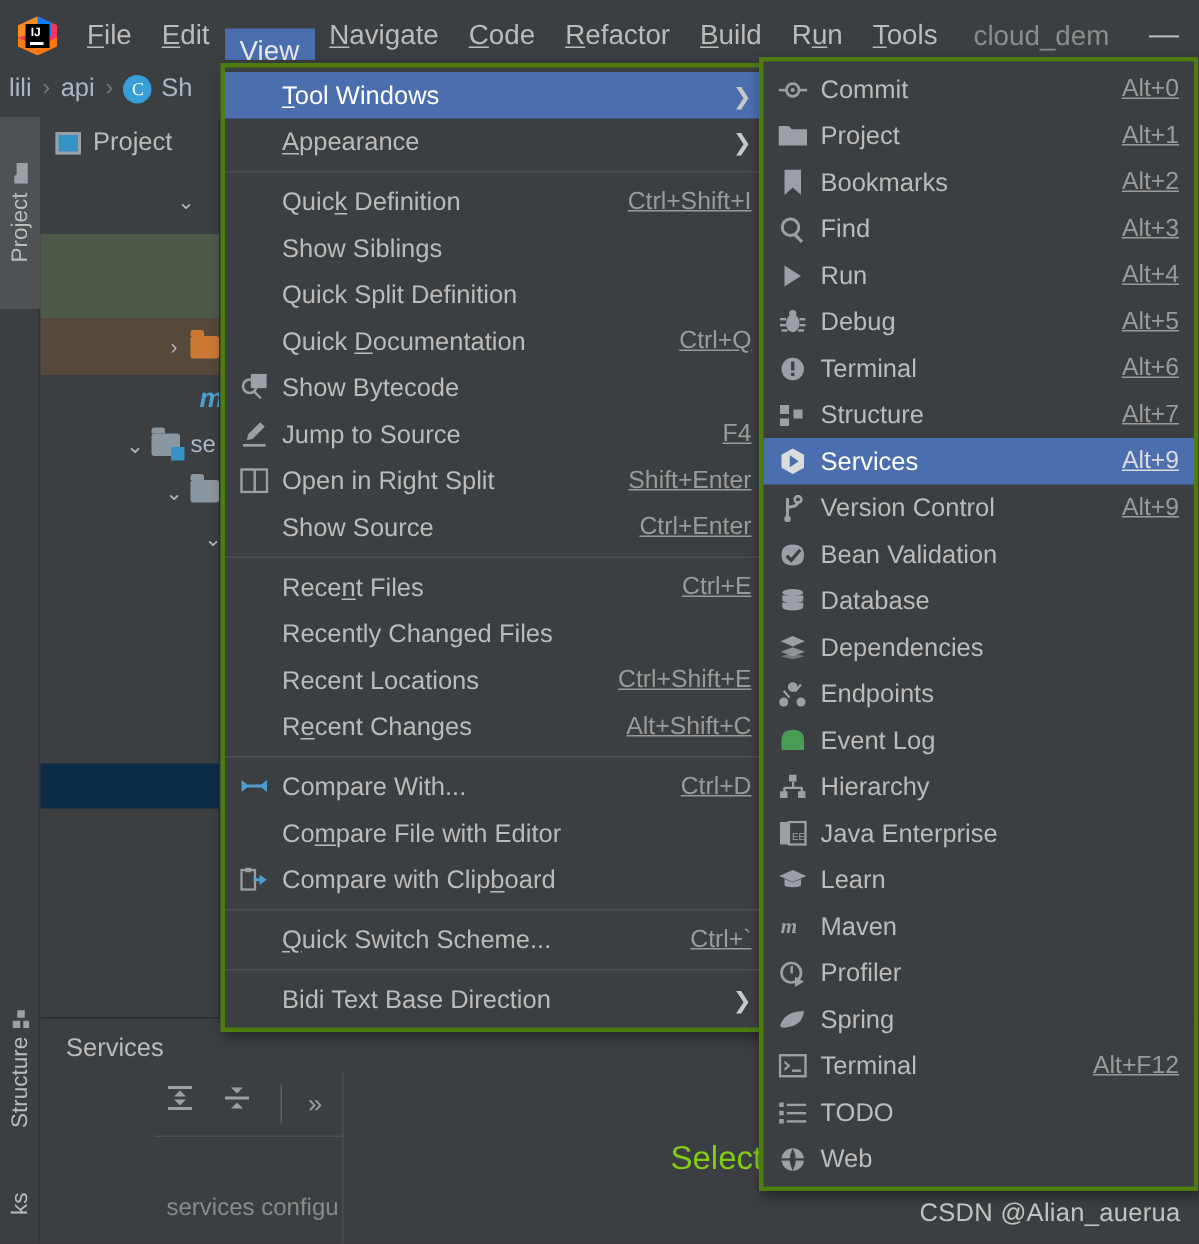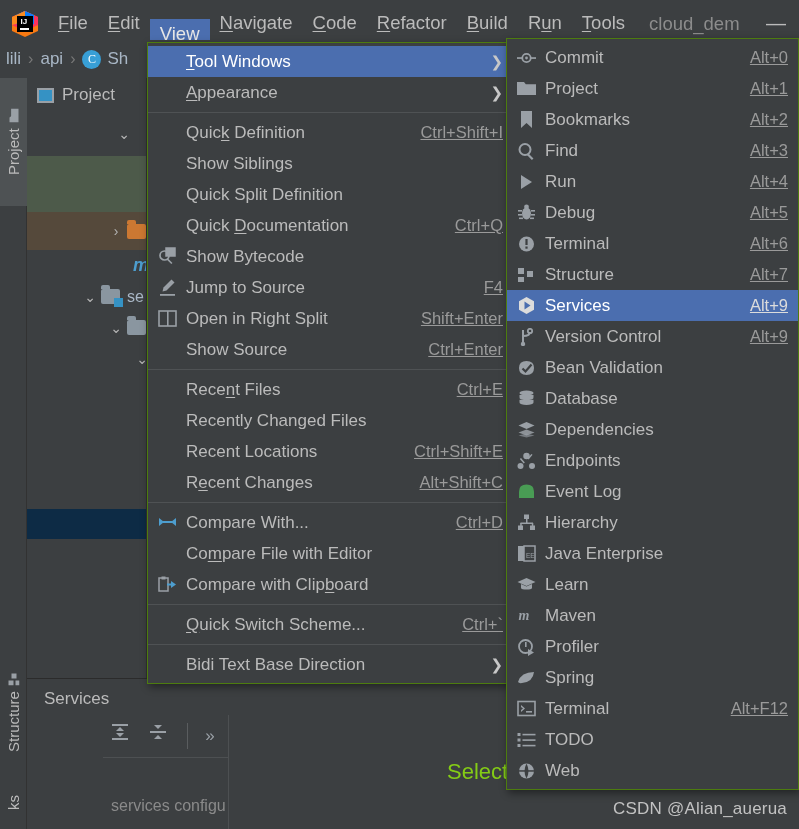--- a/index.html
+++ b/index.html
@@ -109,21 +109,21 @@
   .svc-btn { width:32px; height:30px; margin-left:6px; position:relative; color:#9aa0a6; }
   .svc-tree {
     position:absolute; left:76px; top:78px; width:126px; bottom:0;
     border-right:1px solid #4d5052; border-top:1px solid #4d5052;
   }
   .svc-hint { position:absolute; left:8px; bottom:14px; font-size:16px; color:#8a8a8a; white-space:nowrap; }
 
   
   .menu {
     position: absolute; background: #3c3f41;
-    border: 1px solid #4d7c0f; box-shadow: 2px 3px 8px rgba(0,0,0,.45);
+    border: 3px solid #4d7c0f; box-shadow: 2px 3px 8px rgba(0,0,0,.45);
     padding: 3px 0;
   }
   #view-menu { left: 147px; top: 42px; width: 367px; }
   #tw-menu   { left: 506px; top: 38px; width: 293px; }
 
   .mi {
     position: relative; display: flex; align-items: center;
     height: 31px; padding: 0 10px 0 0; color: #bbbbbb; font-size: 17px;
     white-space: nowrap;
   }

